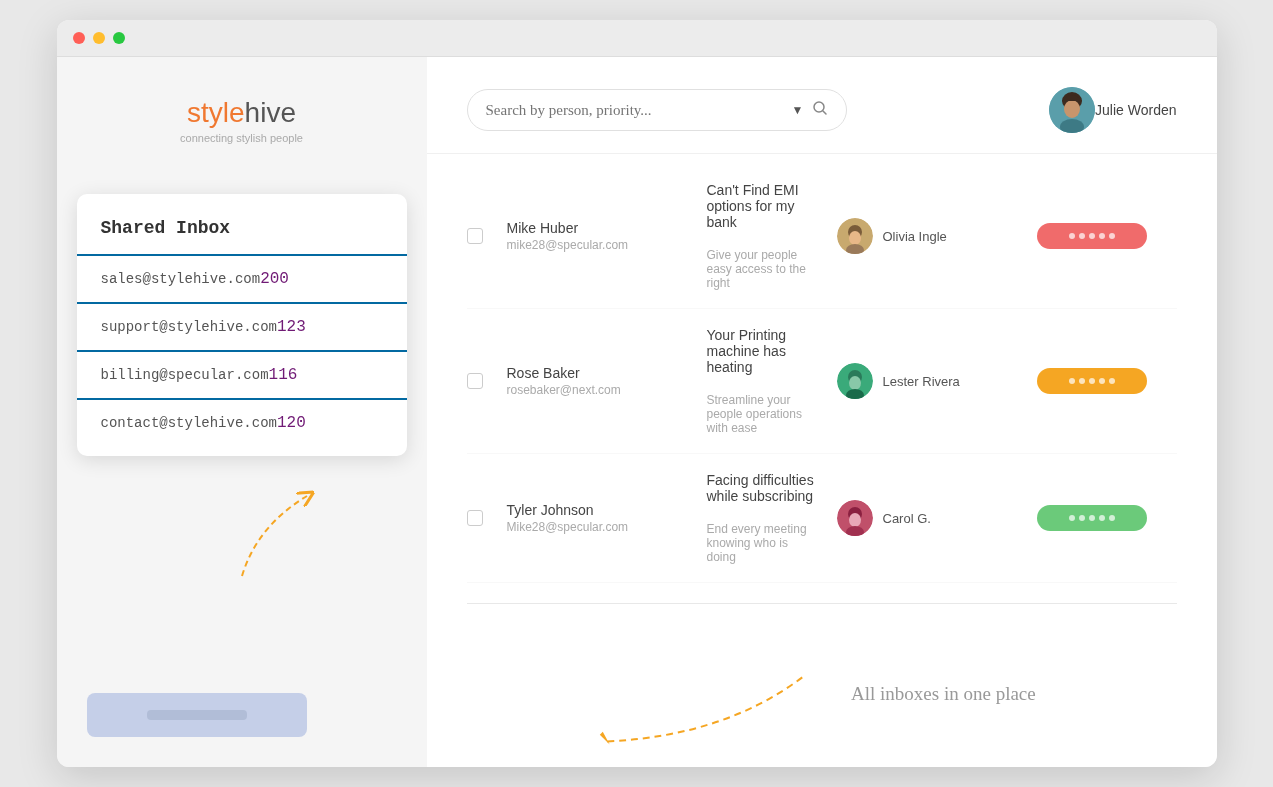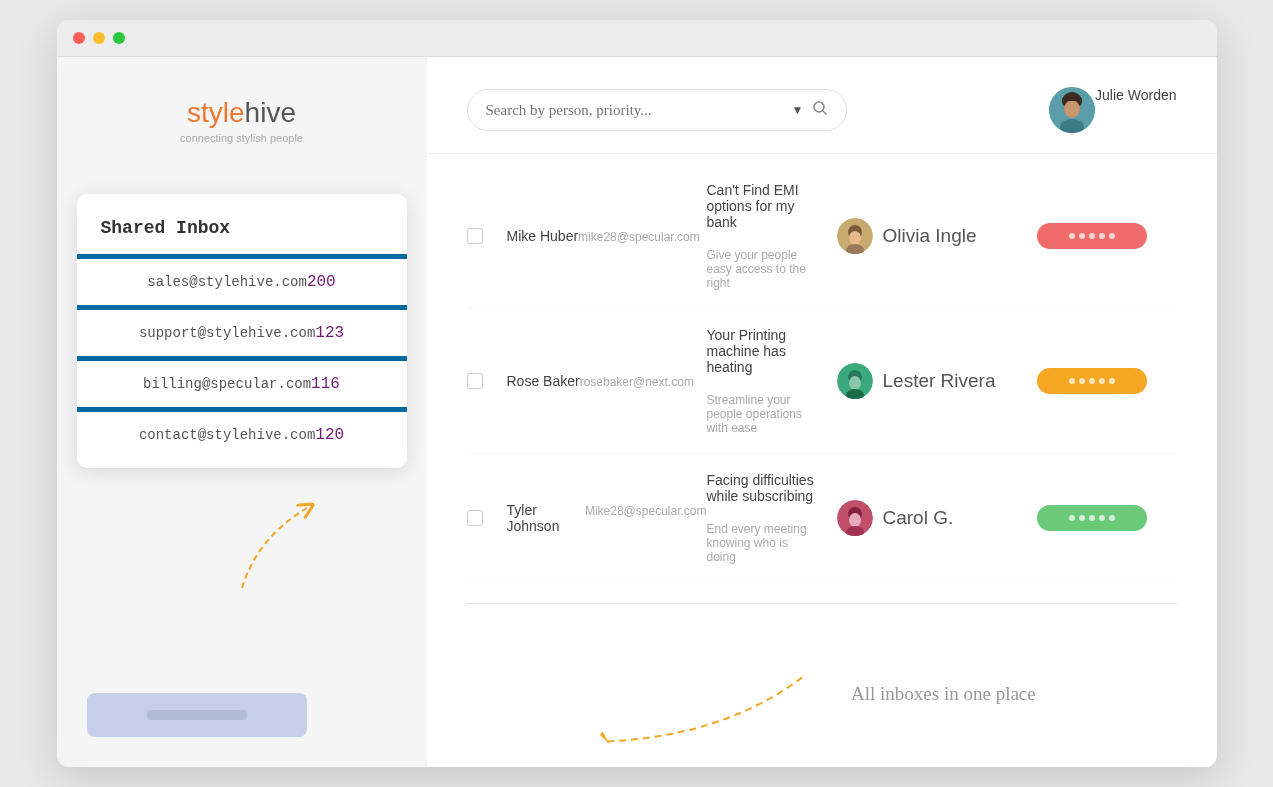--- a/index.html
+++ b/index.html
@@ -74,24 +74,24 @@
       font-family: Liberation Mono, monospace;
     }
     .inbox-popup-title {
       font-size: 18px;
       font-weight: 700;
       color: #333;
       padding: 0 24px 16px 24px;
     }
     .inbox-item {
       display: flex;
-      justify-content: center;
+      justify-content: flex-start;
       align-items: center;
       padding: 14px 24px;
-      border-top: 5px solid #0369a1;
+      border-top: 2px solid #0369a1;
       cursor: pointer;
     }
     .inbox-item-email {
       font-size: 14px;
       color: #555;
     }
     .inbox-item-count {
       font-size: 16px;
       color: #701a75;
     }
@@ -153,20 +153,21 @@
     .search-filter-icon {
       color: #555;
       font-size: 12px;
     }
     .search-icon-svg {
       color: #888;
       font-size: 16px;
     }
     .user-area {
       display: flex;
+      align-items: center;
       gap: 0;
     }
     .user-avatar {
       width: 46px;
       height: 46px;
       border-radius: 50%;
       overflow: hidden;
       background: #6aacb8;
       display: flex;
       align-items: center;
@@ -206,39 +207,39 @@
       align-items: center;
     }
     .row-checkbox {
       width: 16px; height: 16px;
       border: 1.5px solid #ccc;
       border-radius: 3px;
       cursor: pointer;
       appearance: none;
       background: #fff;
     }
-    .customer-cell { display: flex; }
+    .customer-cell { display: flex; flex-direction: column; }
     .customer-name { font-size: 14px; color: #444; font-weight: 500; }
     .customer-email { font-size: 12px; color: #aaa; margin-top: 2px; }
     .message-cell { display: flex; flex-direction: column; padding-right: 20px; }
     .message-subject { font-size: 14px; color: #444; font-weight: 500; }
     .message-preview { font-size: 12px; color: #aaa; margin-top: 18px; }
     .assigned-cell {
       display: flex;
       align-items: center;
       gap: 10px;
     }
     .assignee-avatar {
       width: 36px; height: 36px;
       border-radius: 50%;
       overflow: hidden;
       flex-shrink: 0;
     }
     .assignee-avatar svg { width: 36px; height: 36px; }
-    .assignee-name { font-size: 19px; color: #555; }
+    .assignee-name { font-size: 13px; color: #555; }
     .priority-cell { display: flex; align-items: center; }
     .priority-badge {
       border-radius: 20px;
       height: 26px;
       width: 110px;
       display: flex;
       align-items: center;
       justify-content: center;
     }
     .priority-high { background: #f06b6b; }

